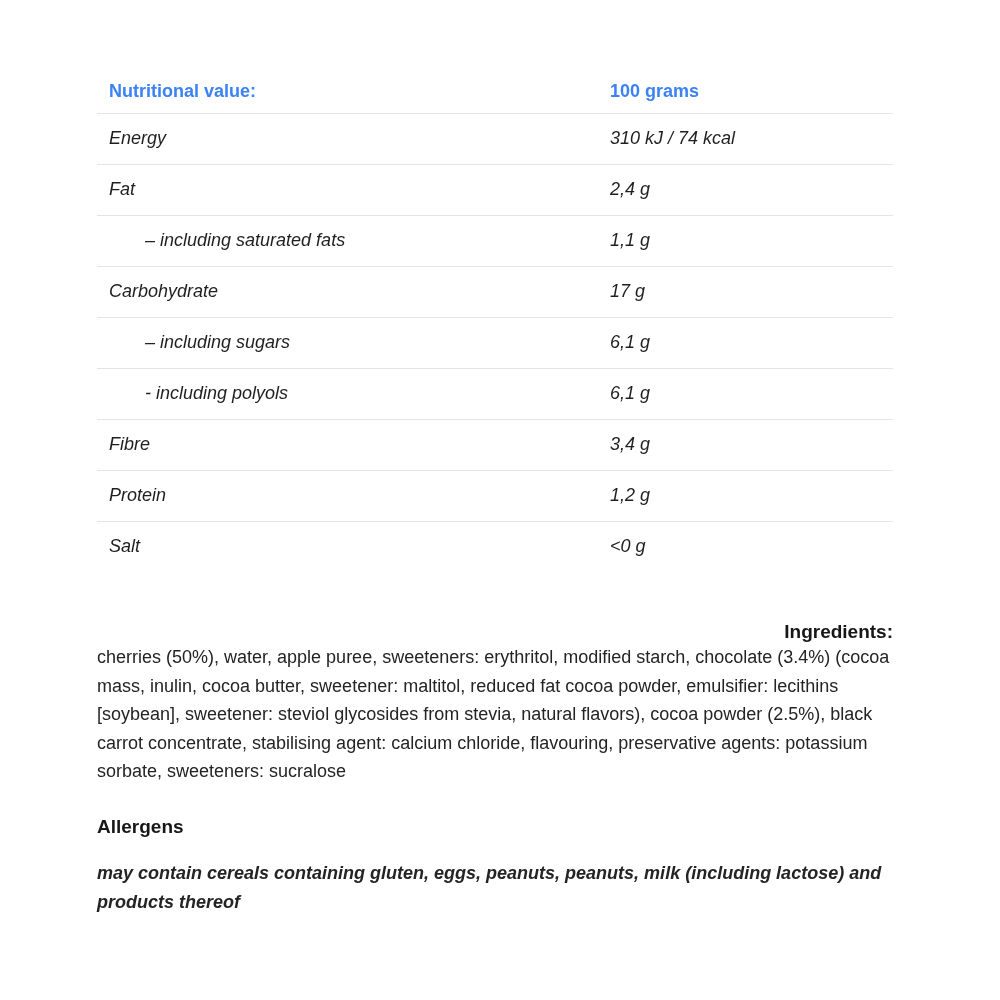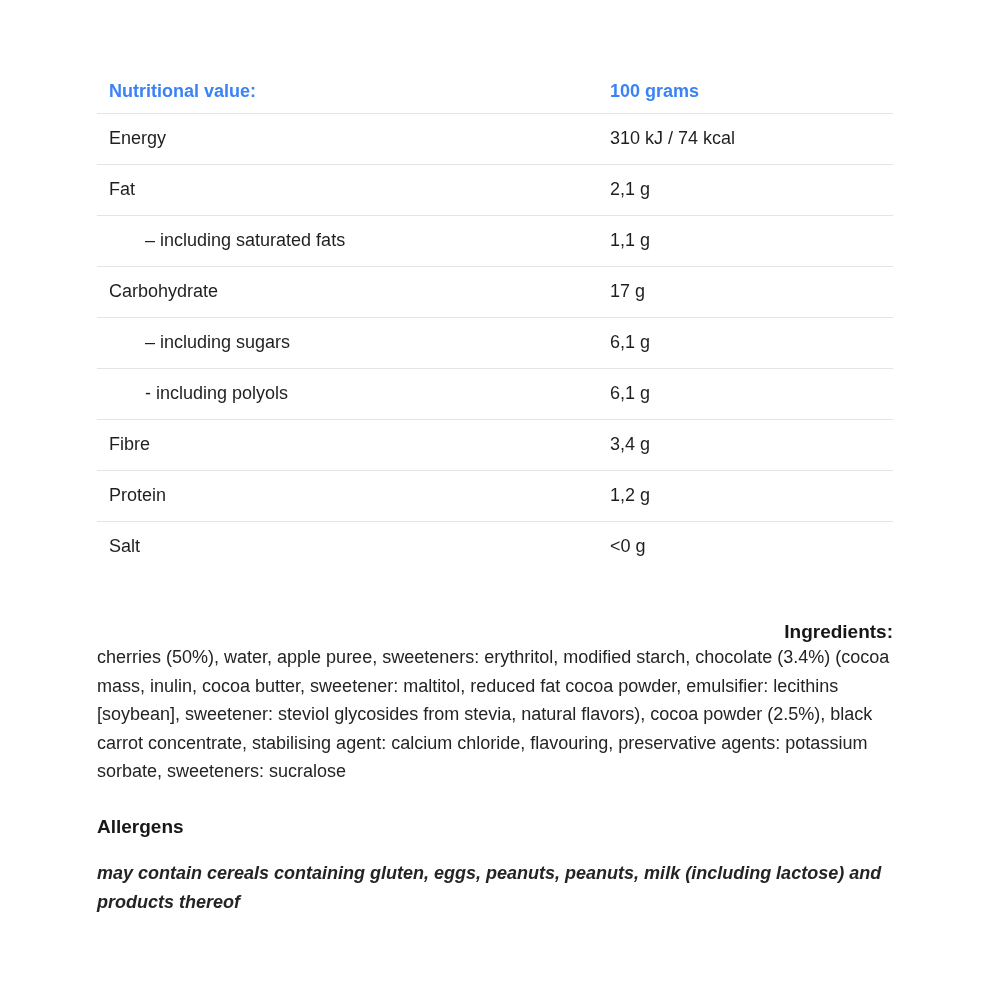--- a/index.html
+++ b/index.html
@@ -30,21 +30,21 @@
     border-bottom: 1px solid #e4e4e4;
     font-weight: normal;
     white-space: nowrap;
   }
   table.nutrition-table thead th {
     font-weight: bold;
     color: #3b82f6;
     height: 39px;
     padding-bottom: 4px;
   }
-  table.nutrition-table tbody td { height: 51px; }
+  table.nutrition-table tbody td { height: 51px; font-style: italic; }
   table.nutrition-table th.cell-label,
   table.nutrition-table td.cell-label { padding-left: 12px; }
   table.nutrition-table td.cell-label.indent { padding-left: 48px; }
   table.nutrition-table tbody tr:last-child td { border-bottom: none; }
 
   .section-heading {
     font-size: 19px;
     font-weight: bold;
     color: #171717;
   }
@@ -80,21 +80,21 @@
         <th class="cell-value">100 grams</th>
       </tr>
     </thead>
     <tbody>
       <tr>
         <td class="cell-label">Energy</td>
         <td class="cell-value">310 kJ / 74 kcal</td>
       </tr>
       <tr>
         <td class="cell-label">Fat</td>
-        <td class="cell-value">2,1 g</td>
+        <td class="cell-value">2,4 g</td>
       </tr>
       <tr>
         <td class="cell-label indent">– including saturated fats</td>
         <td class="cell-value">1,1 g</td>
       </tr>
       <tr>
         <td class="cell-label">Carbohydrate</td>
         <td class="cell-value">17 g</td>
       </tr>
       <tr>

